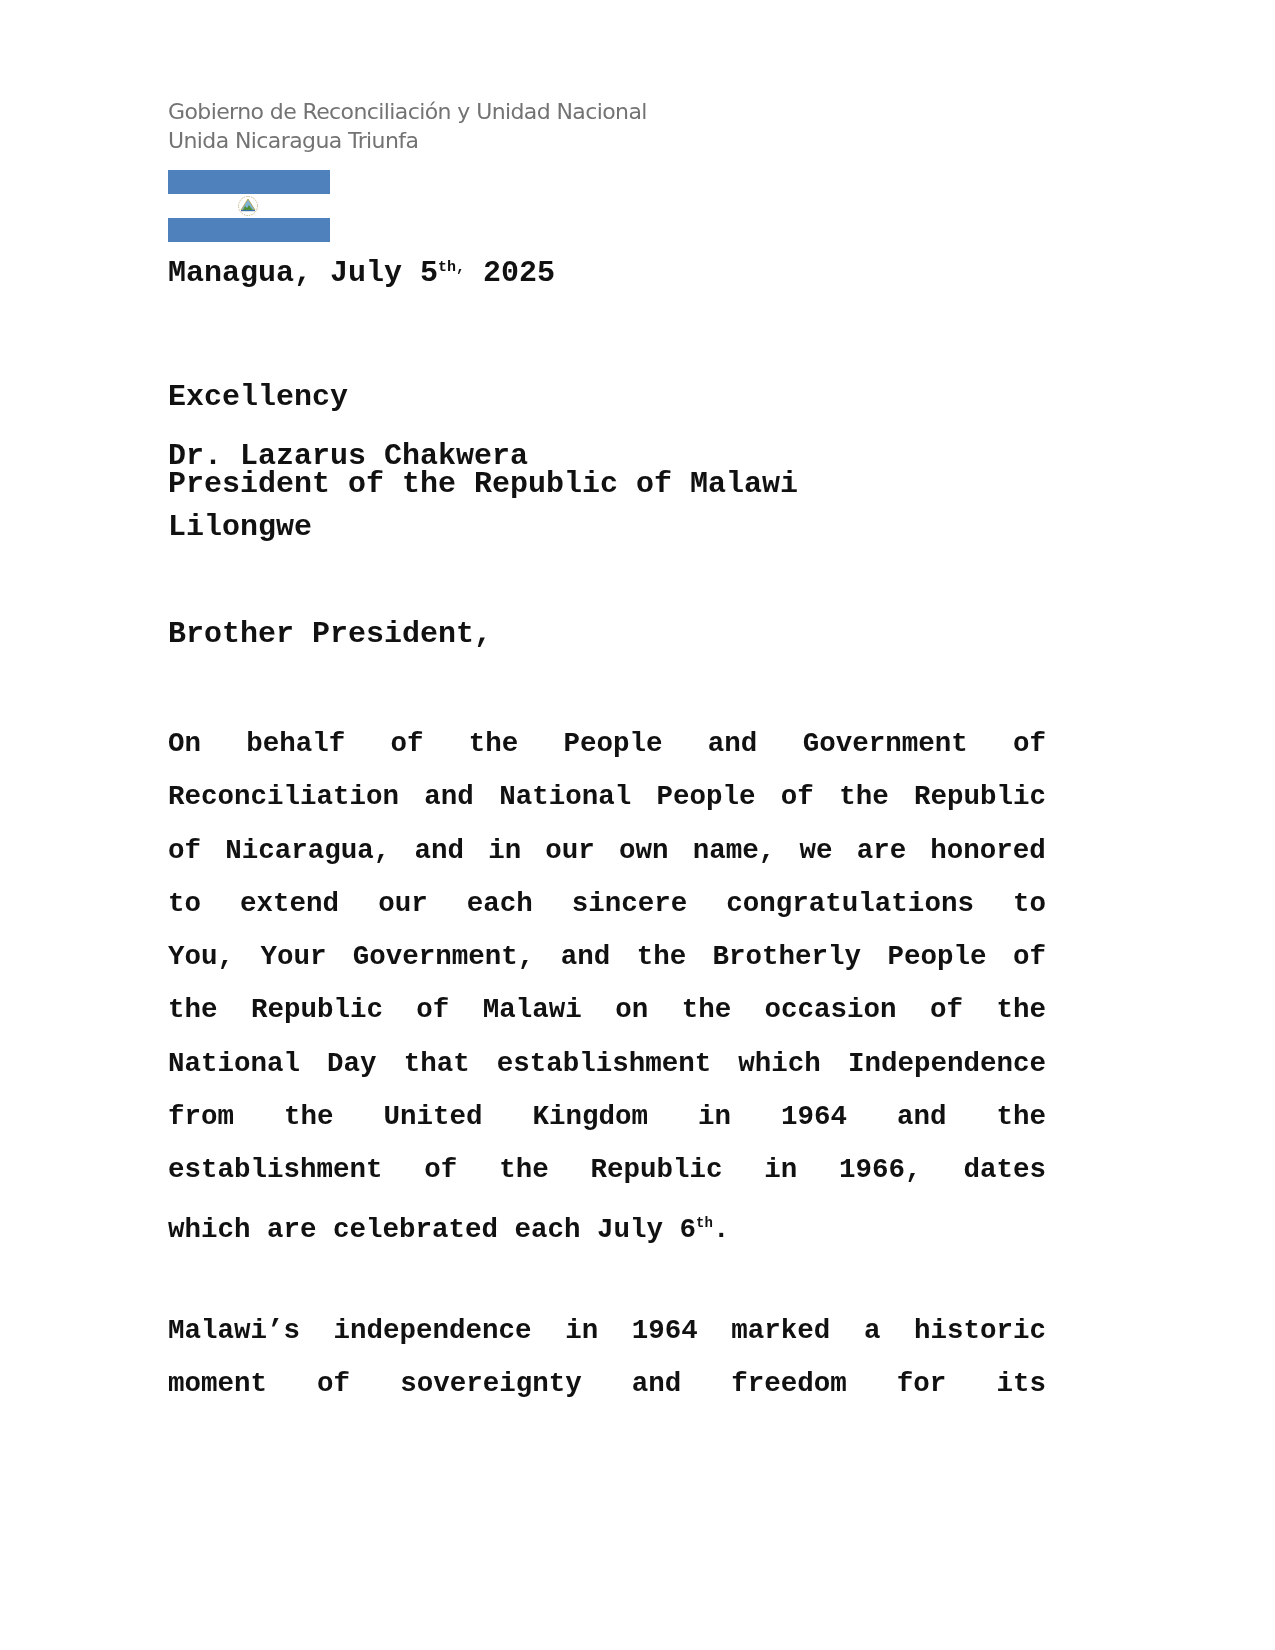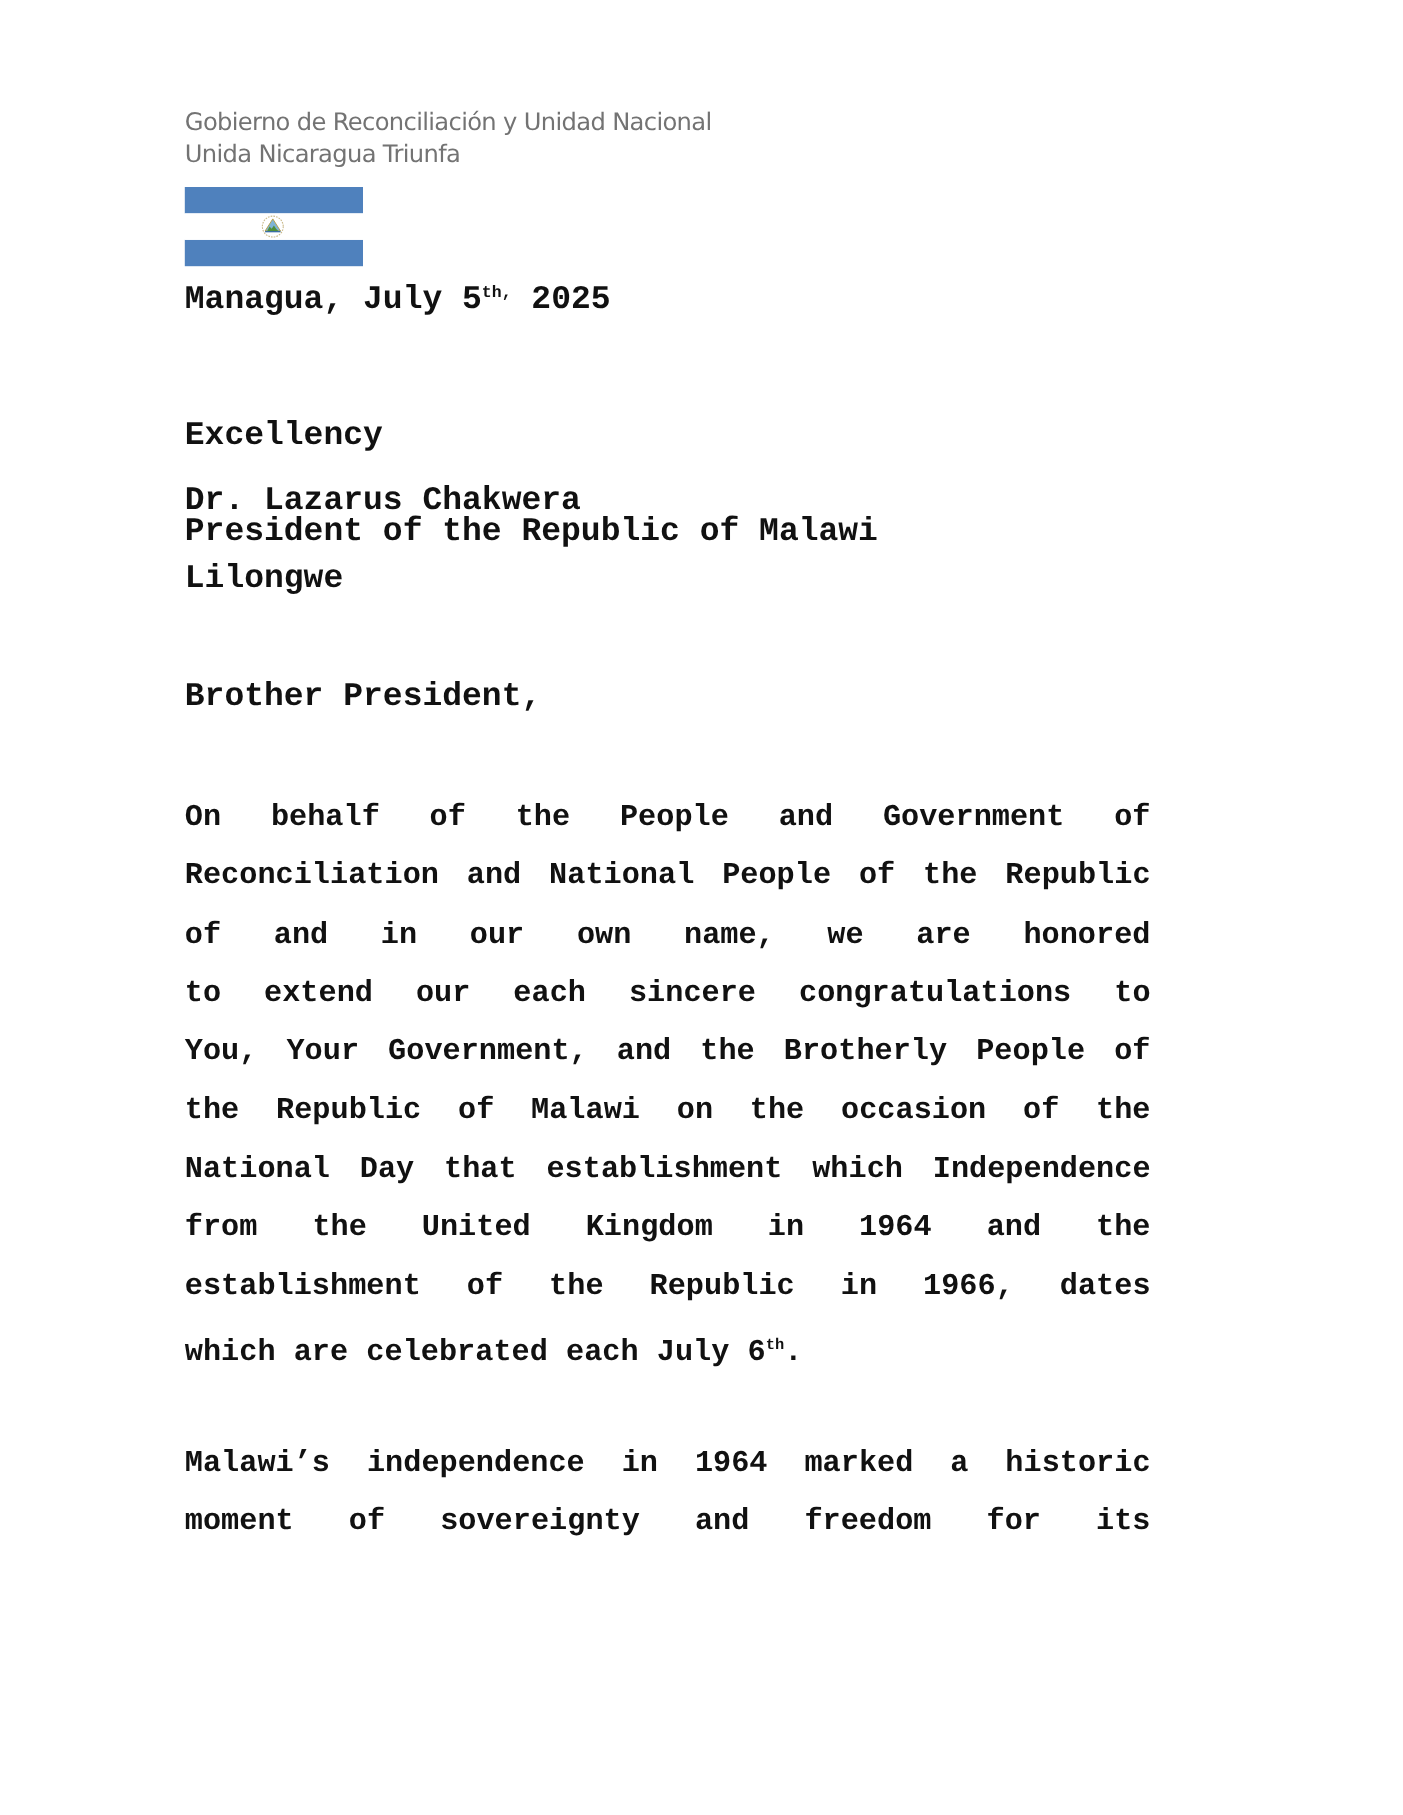--- a/index.html
+++ b/index.html
@@ -66,20 +66,21 @@
       <span>Reconciliation</span>
       <span>and</span>
       <span>National</span>
       <span>People</span>
       <span>of</span>
       <span>the</span>
       <span>Republic</span>
     </div>
   <div class="line just">
       <span>of</span>
+      <span>Nicaragua,</span>
       <span>and</span>
       <span>in</span>
       <span>our</span>
       <span>own</span>
       <span>name,</span>
       <span>we</span>
       <span>are</span>
       <span>honored</span>
     </div>
   <div class="line just">

